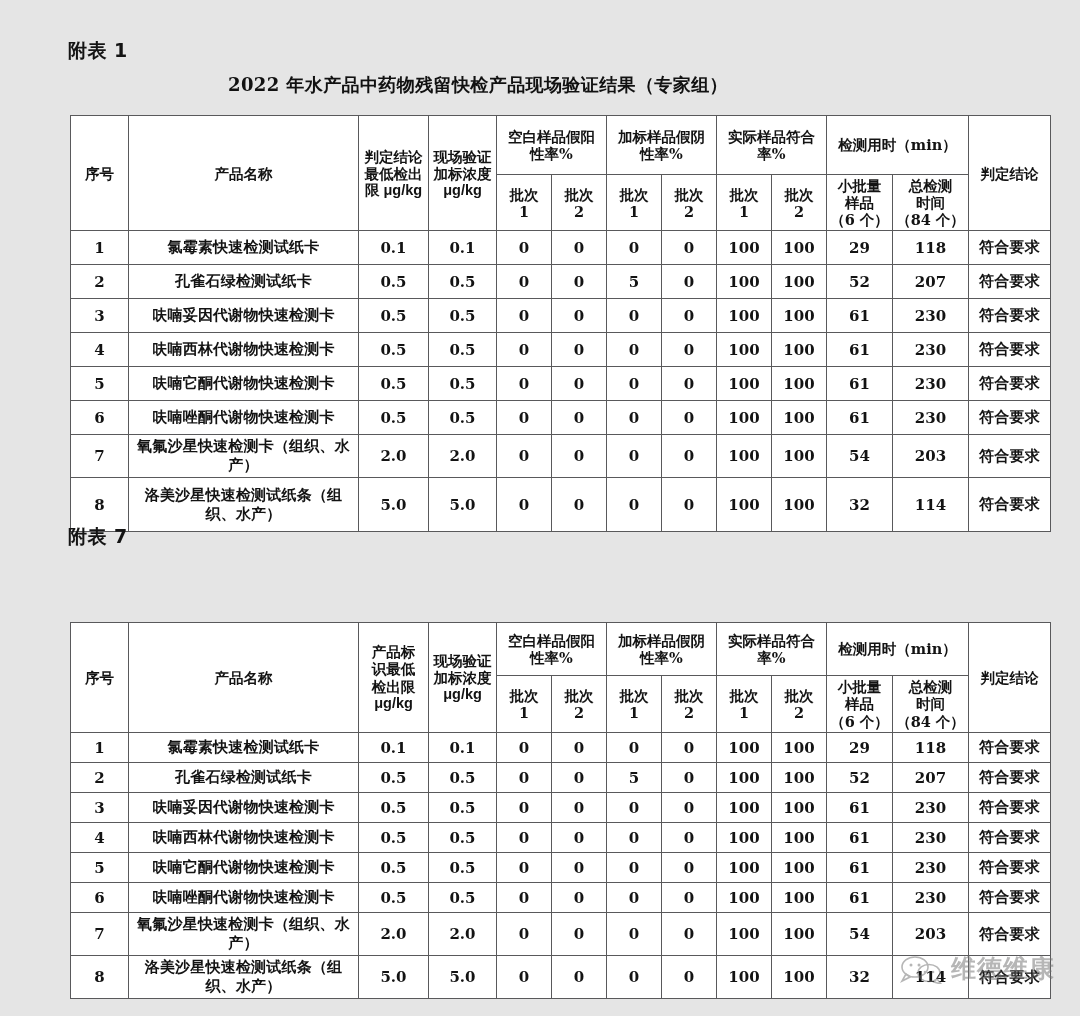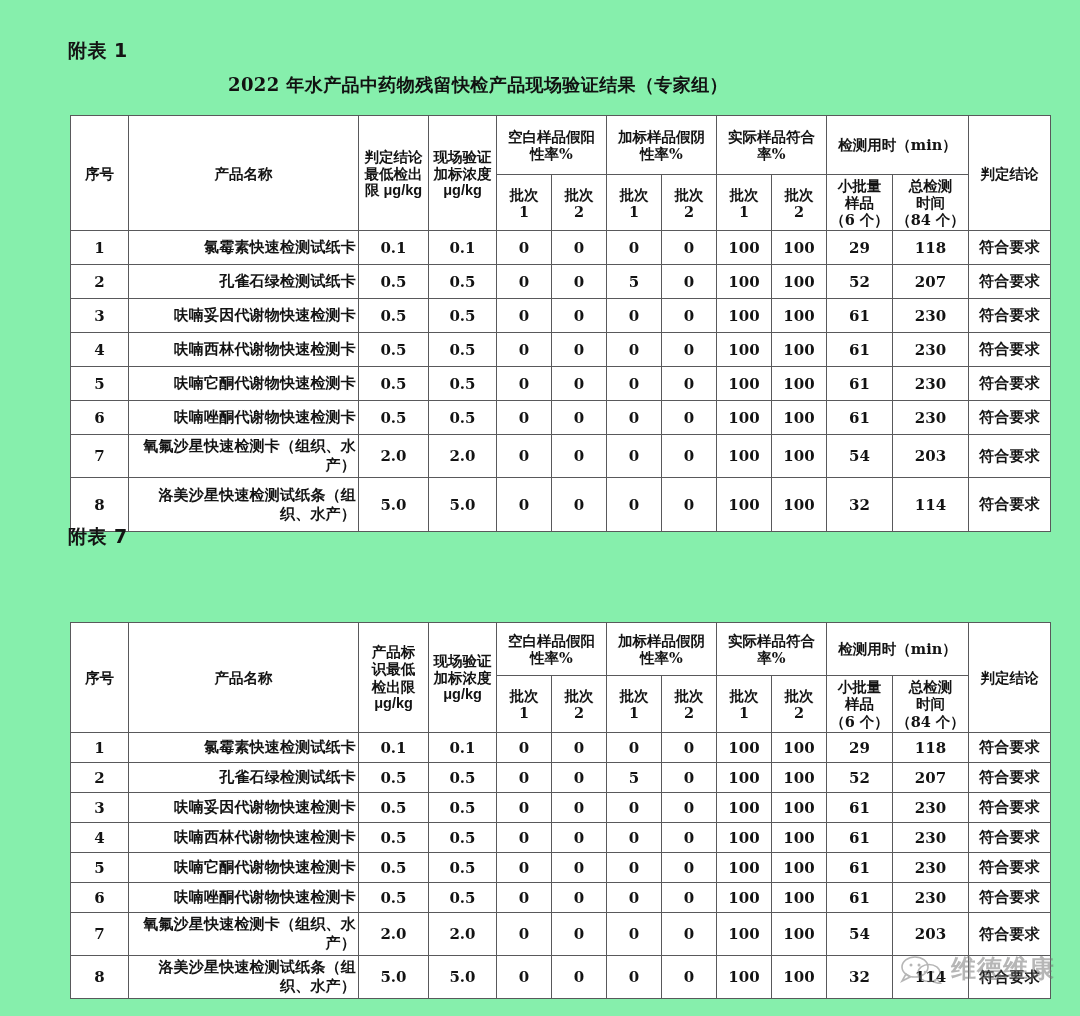--- a/index.html
+++ b/index.html
@@ -12,21 +12,21 @@
     height: 1016px;
     position: relative;
     overflow: hidden;
     font-family: "DejaVu Serif", "Liberation Serif", serif;
     color: #1a1a1a;
     -webkit-font-smoothing: antialiased;
   }
   .page {
     position: absolute;
     inset: 0;
-    background: #86efac;
+    background: #e5e5e5;
   }
 
   
   .attach-label {
     position: absolute;
     font-family: "DejaVu Sans", "Liberation Sans", sans-serif;
     font-weight: 700;
     font-size: 19px;
     letter-spacing: 0.5px;
     color: #141414;
@@ -72,21 +72,20 @@
     line-height: 1.18;
   }
   .data-table td {
     font-weight: 700;
     font-size: 15px;
   }
   .data-table td.product-name {
     font-size: 15px;
     font-weight: 700;
     letter-spacing: 0.2px;
-    text-align: right;
   }
   .data-table td.verdict {
     font-size: 15px;
     letter-spacing: 0.3px;
   }
   .data-table td.num {
     font-family: "DejaVu Serif", "Liberation Serif", serif;
     font-weight: 700;
     font-size: 15px;
   }

